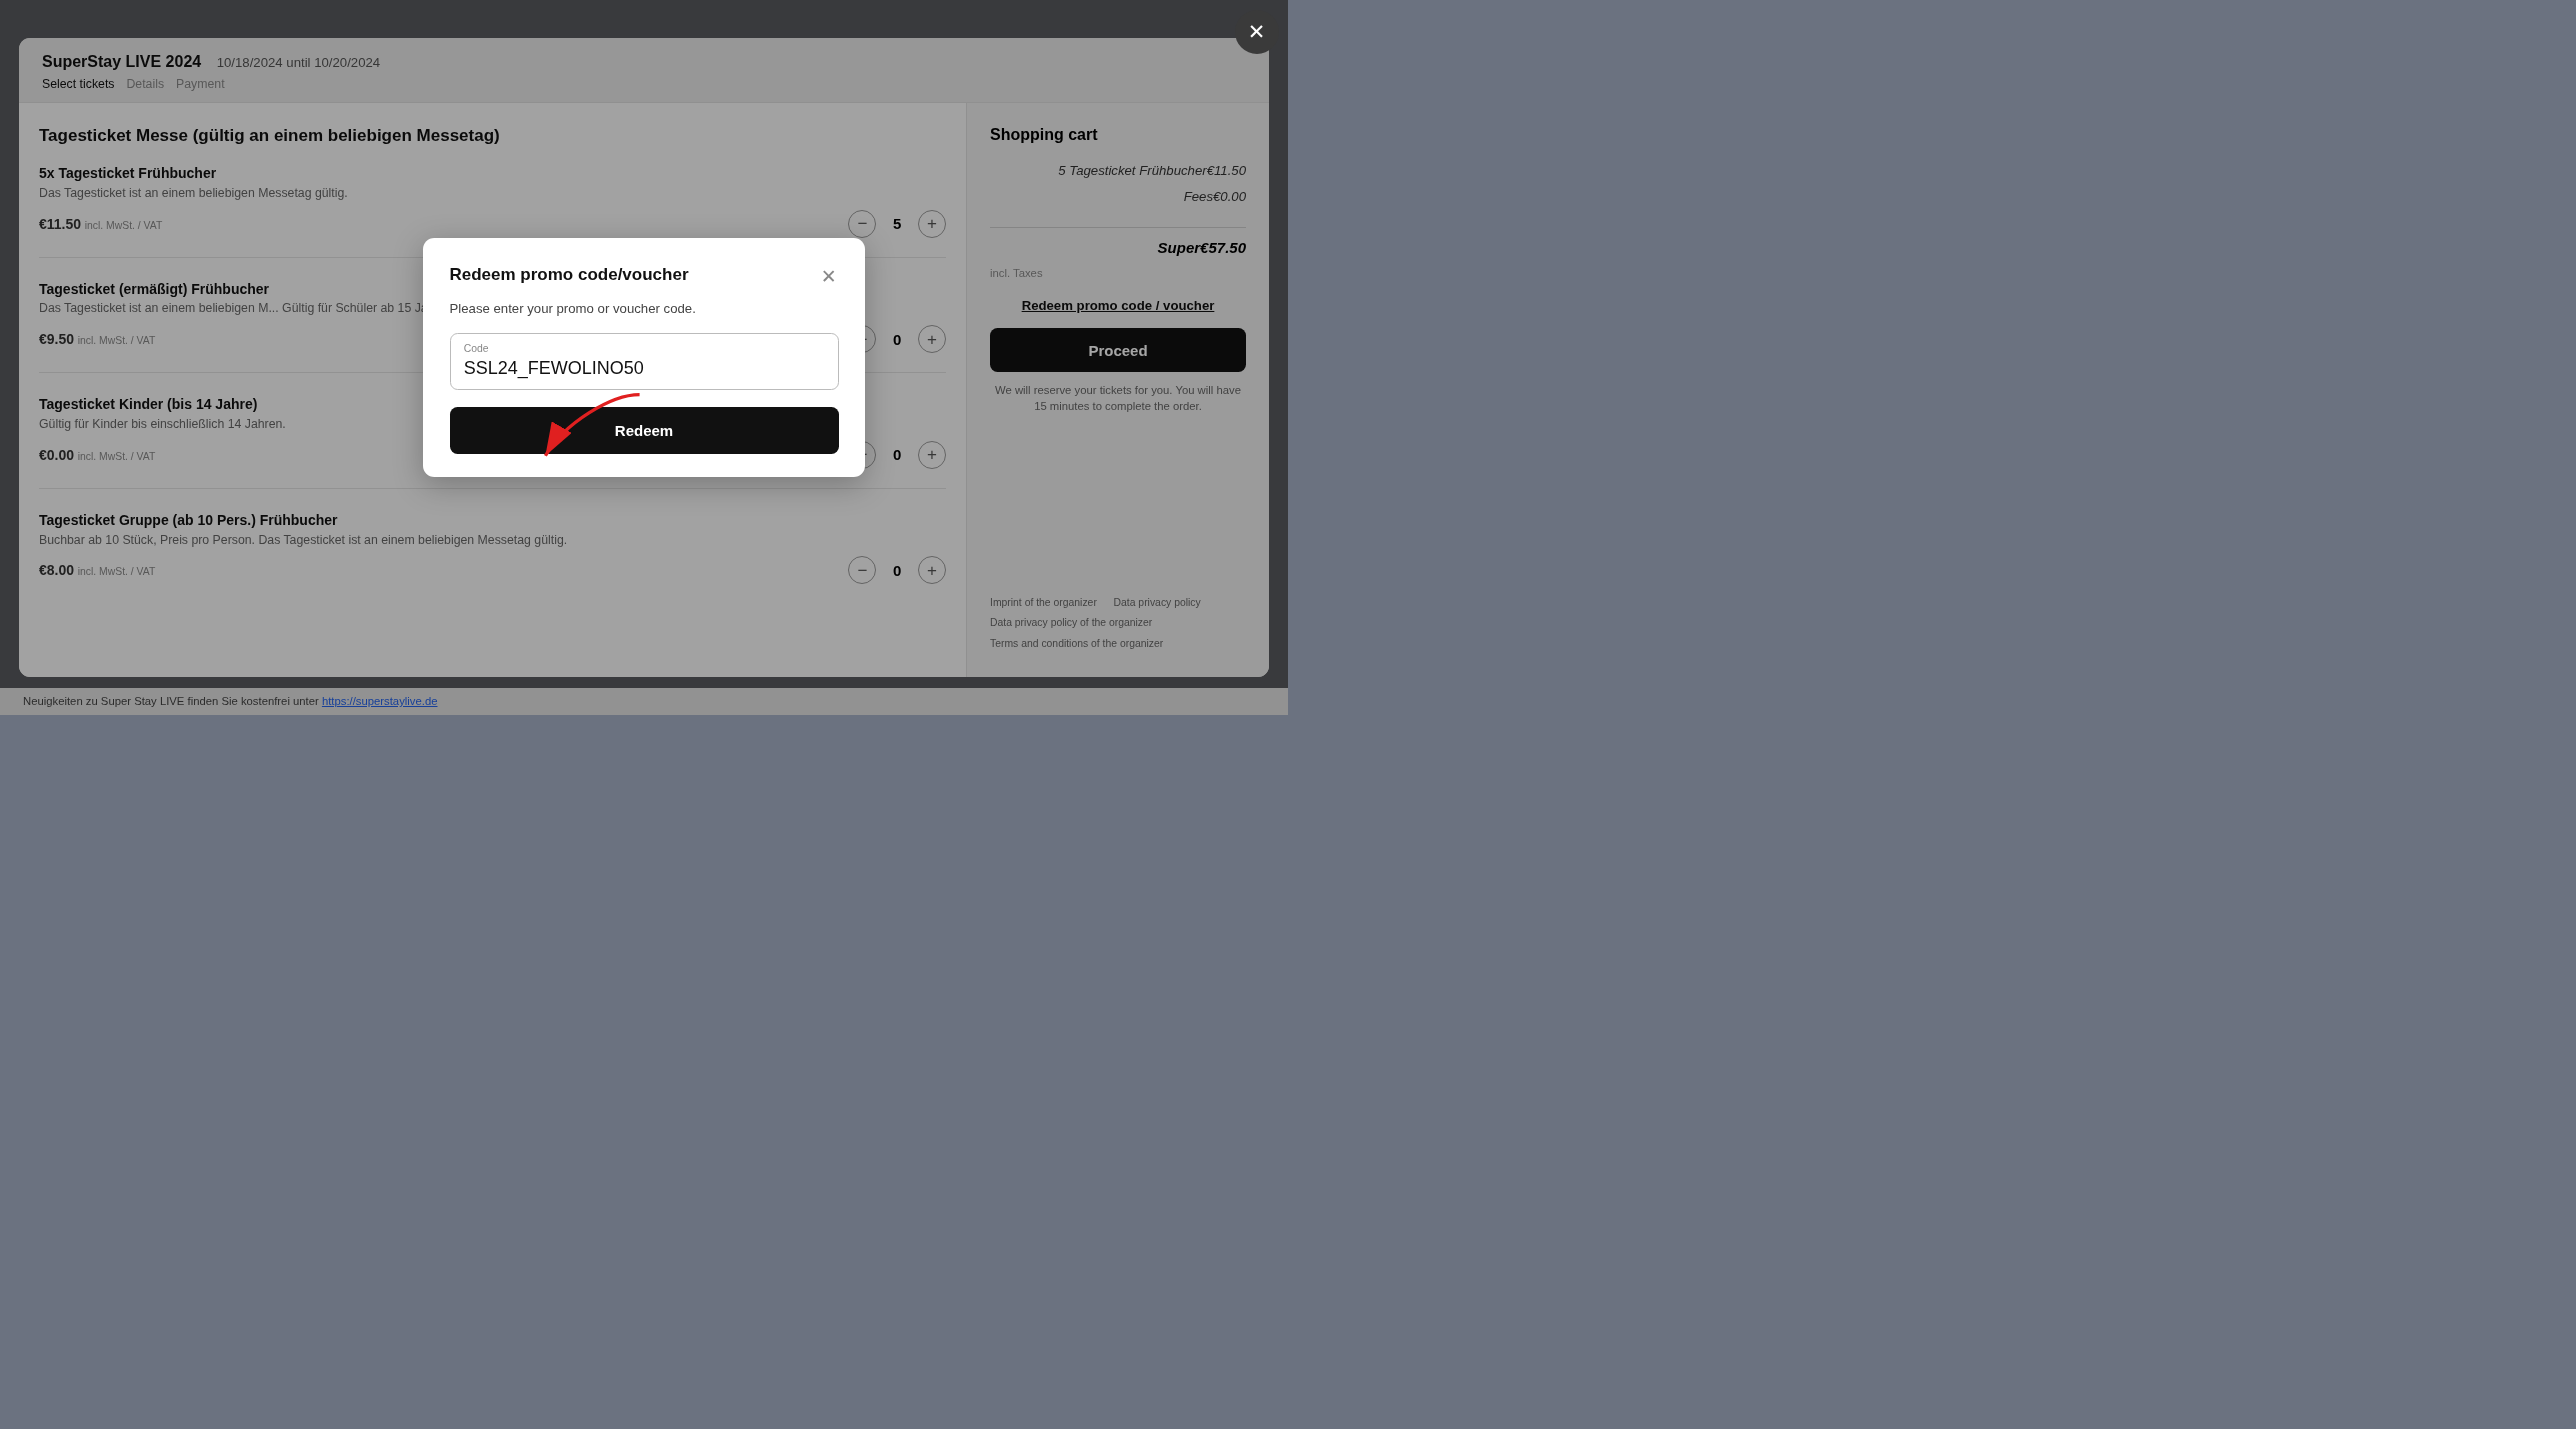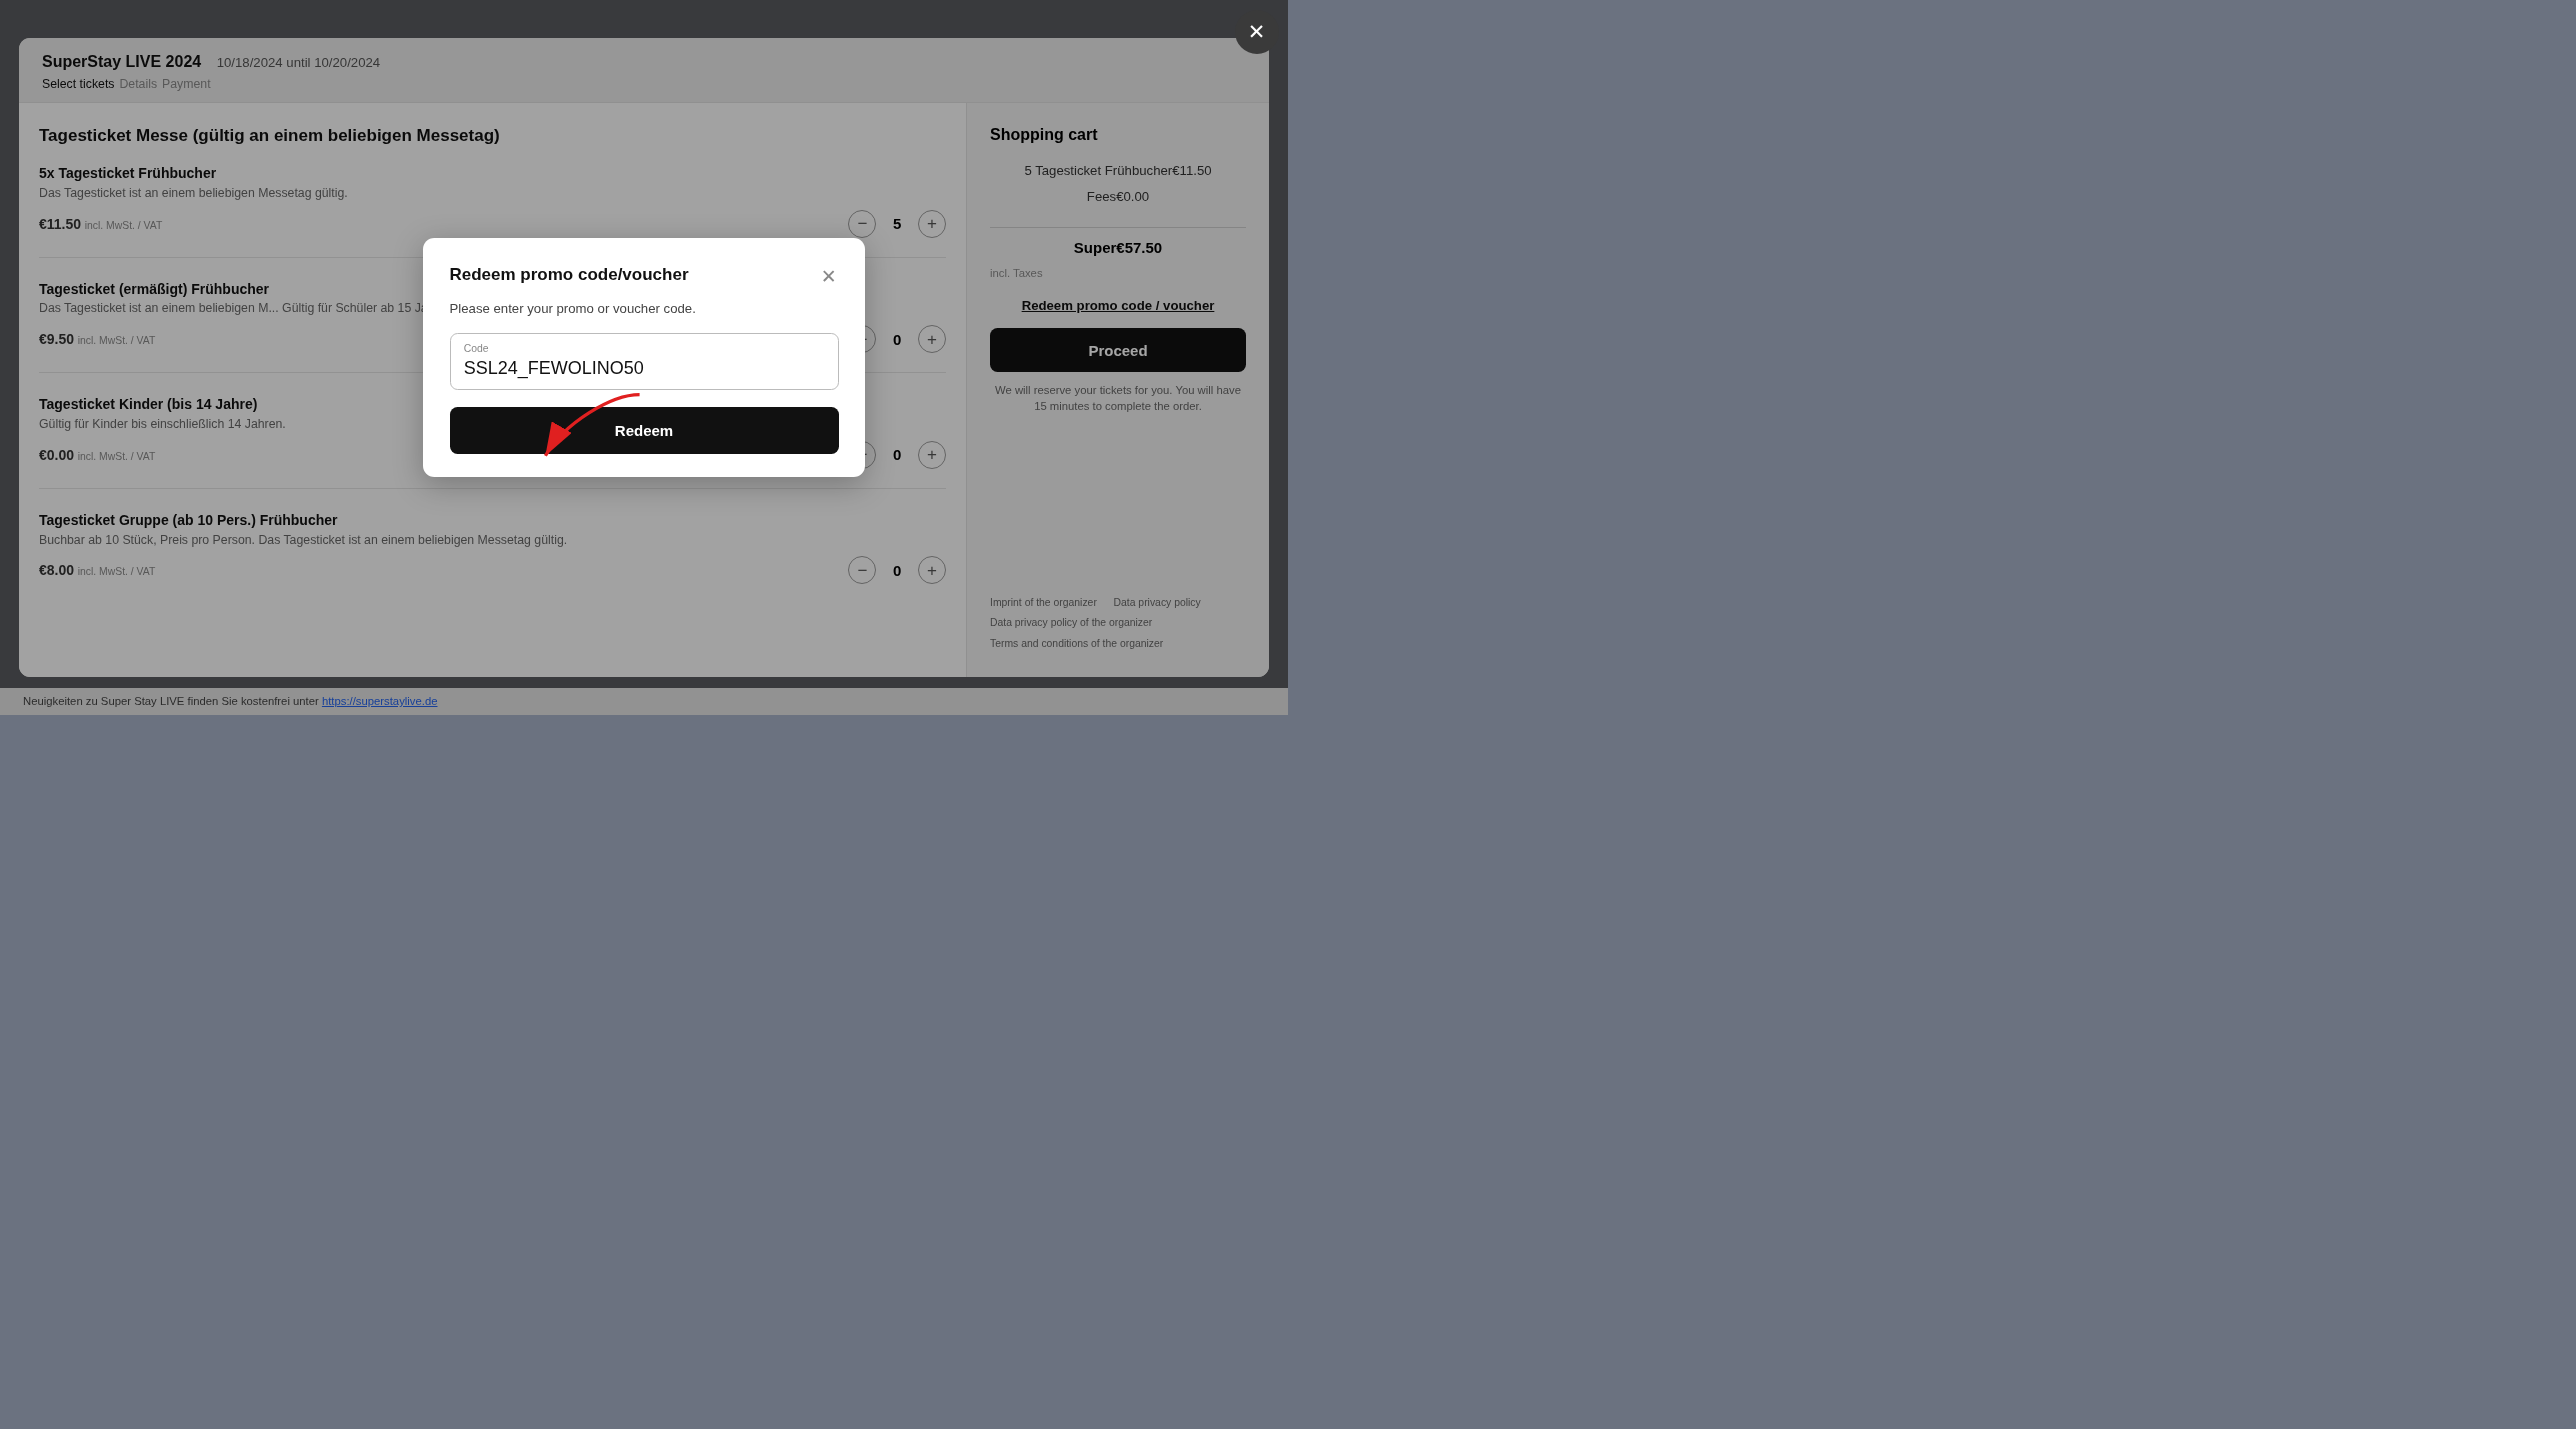--- a/index.html
+++ b/index.html
@@ -70,21 +70,21 @@
       display: inline;
     }
     .modal-header .event-dates {
       font-size: 13.2px;
       color: #555;
       margin-left: 11.3px;
     }
     .modal-header .breadcrumbs {
       margin-top: 5.7px;
       display: flex;
-      gap: 5px;
+      gap: 12px;
     }
     .modal-header .breadcrumb-item {
       font-size: 12.3px;
       color: #888;
     }
     .modal-header .breadcrumb-item.active {
       color: #111;
       font-weight: 500;
     }
 
@@ -182,23 +182,24 @@
       flex-direction: column;
       border-left: 0.9px solid #ddd;
     }
     .cart-title {
       font-size: 16px;
       font-weight: 700;
       margin-bottom: 19px;
     }
     .cart-row {
       display: flex;
-      justify-content: center;
+      justify-content: flex-end;
       align-items: flex-start;
       margin-bottom: 11.3px;
+      font-style: italic;
     }
     .cart-row-label {
       font-size: 13.2px;
       color: #333;
     }
     .cart-row-value {
       font-size: 13.2px;
       color: #333;
     }
     .cart-divider {

